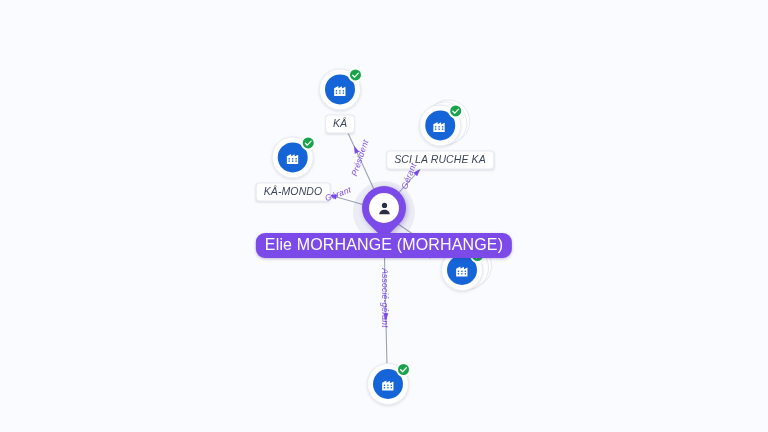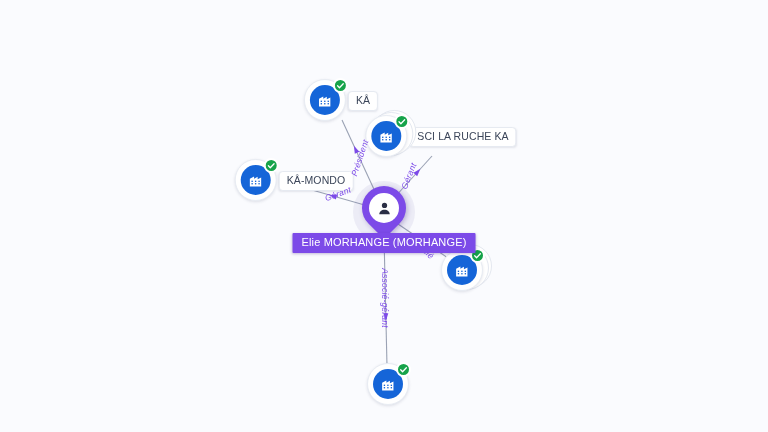--- a/index.html
+++ b/index.html
@@ -18,21 +18,23 @@
     position: absolute; left: 0; top: 0;
     width: 768px; height: 432px;
     pointer-events: none;
   }
 
   
   .node {
     position: absolute;
     transform: translate(-50%, -50%);
     display: flex;
+    flex-direction: column;
     align-items: center;
+    font-style: italic;
   }
   .node-icon-wrap {
     position: relative;
     width: 46px; height: 46px;
     display: flex; align-items: center; justify-content: center;
   }
   
   .stacked .node-icon-wrap::before,
   .stacked .node-icon-wrap::after {
     content: "";
@@ -133,24 +135,24 @@
   }
   .pin-face svg { display: block; }
 
   .person-label {
     position: absolute;
     top: 47px;
     left: 50%;
     transform: translateX(-50%);
     background: #7c4ae8;
     color: #ffffff;
-    font-size: 11px;
+    font-size: 16px;
     line-height: 1.15;
     padding: 3px 9px 4px;
-    border-radius: 1px;
+    border-radius: 9px;
     white-space: nowrap;
     box-shadow: 0 1px 3px rgba(60,30,130,.30);
     letter-spacing: .15px;
     z-index: 7;
   }
 
   
   .edge-label {
     position: absolute;
     color: #7c4ae8;
@@ -221,21 +223,21 @@
             </div>
           </div>
           <div class="verified-badge">
             <svg width="9" height="9" viewBox="0 0 24 24">
     <path d="M4.5 12.8l5 5.1L19.6 7.2" fill="none" stroke="#ffffff" stroke-width="3.4" stroke-linecap="round" stroke-linejoin="round"></path>
   </svg>
           </div>
         </div>
         <div class="node-label">SCI LA RUCHE KA</div>
       </div>
-      <div class="node" style="left: 293px; top: 180px;">
+      <div class="node" style="left: 293px; top: 168px;">
         <div class="node-icon-wrap">
           <div class="node-disc">
             <div class="node-inner">
               <svg width="17" height="17" viewBox="0 0 24 24">
     <path d="M3 20.5V9.6l6-3.3v3.1l5-2.6v3.3l5-2.5v12.9z" fill="#ffffff"></path>
     <rect x="5.3" y="12.2" width="1.9" height="1.9" fill="#1565d8"></rect>
     <rect x="5.3" y="15.6" width="1.9" height="1.9" fill="#1565d8"></rect>
     <rect x="10.2" y="12.2" width="1.9" height="1.9" fill="#1565d8"></rect>
     <rect x="10.2" y="15.6" width="1.9" height="1.9" fill="#1565d8"></rect>
     <rect x="15.1" y="12.2" width="1.9" height="1.9" fill="#1565d8"></rect>

